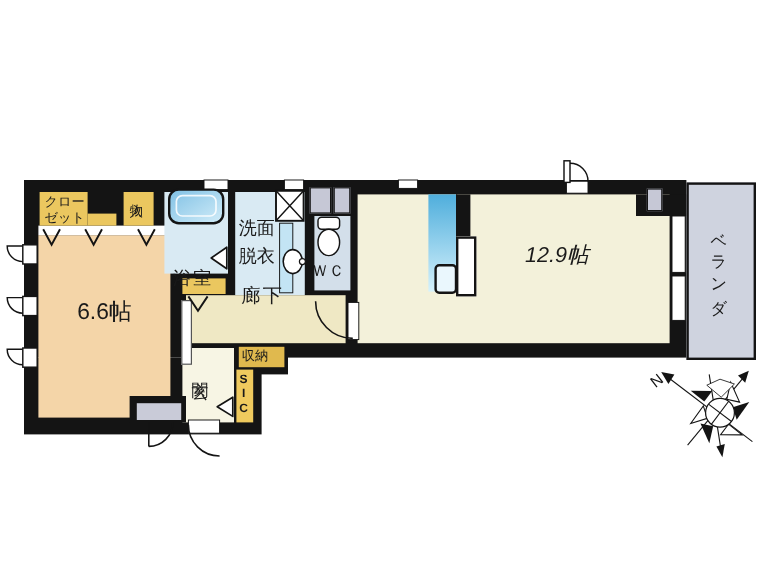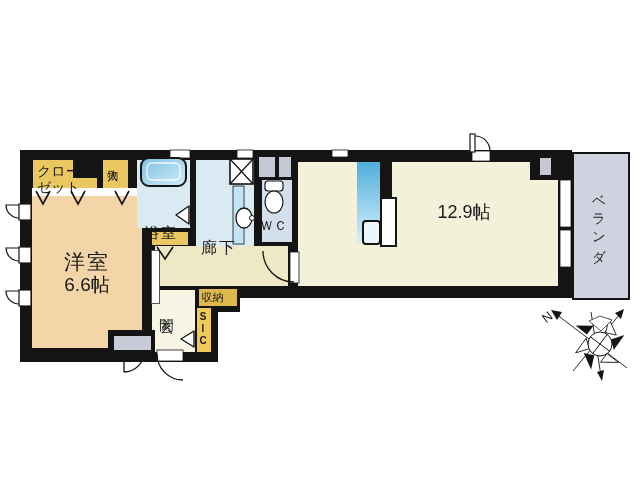--- a/index.html
+++ b/index.html
@@ -156,43 +156,46 @@
         <line x1="588" y1="344" x2="612" y2="344" transform="rotate(37 600 344)"></line>
       </g>
       <polygon points="551,310 562,312 557,320" fill="#141414"></polygon>
       <polygon points="624,309 621,319 615,313" fill="#141414"></polygon>
       <polygon points="602,381 597,372 604,370" fill="#141414"></polygon>
       <text x="543" y="322" font-size="13" fill="#141414" transform="rotate(-38 547 318)">N</text>
     </g>
   </svg>
 
   <div class="lbl center" style="left:32px;top:250px;width:110px;">
-    <div style="font-size:21px;letter-spacing:2px;">洋室</div>
     <div style="font-size:19px;">6.6帖</div>
   </div>
 
   <div class="lbl center" style="left:380px;top:202px;width:168px;">
-    <div style="font-size:18px;">12.9帖</div>
+    <div style="font-size:18px;font-style:italic;">12.9帖</div>
   </div>
 
   <div class="lbl" style="left:144px;top:196px;font-size:15px;letter-spacing:2px;margin-top:28px;">浴室</div>
 
+  <div class="lbl" style="left:199px;top:180px;font-size:15px;line-height:1.5;">
+    <div>洗面</div>
+    <div>脱衣</div>
+  </div>
 
   <div class="lbl center" style="left:256px;top:219px;width:36px;font-size:13px;letter-spacing:1px;">ＷＣ</div>
 
   <div class="lbl" style="left:201px;top:239px;font-size:16px;letter-spacing:2px;">廊下</div>
 
   <div class="lbl center" style="left:199px;top:291px;width:27px;font-size:11px;">収納</div>
 
   <div class="lbl vtext" style="left:197px;top:311px;height:40px;font-size:10px;font-weight:bold;letter-spacing:1px;">SIC</div>
 
   <div class="lbl vtext" style="left:159px;top:308px;height:44px;font-size:14px;">玄関</div>
 
   <div class="lbl vtext" style="left:106px;top:161px;height:27px;font-size:11px;">物入</div>
 
-  <div class="lbl" style="left:37px;top:163px;font-size:14px;">
+  <div class="lbl" style="left:37px;top:163px;font-size:11px;">
     <div>クロー</div>
     <div>ゼット</div>
   </div>
 
   <div class="lbl vtext" style="left:591px;top:185px;height:100px;font-size:13.5px;letter-spacing:3px;">ベランダ</div>
 
 </div>
 
 </body></html>

